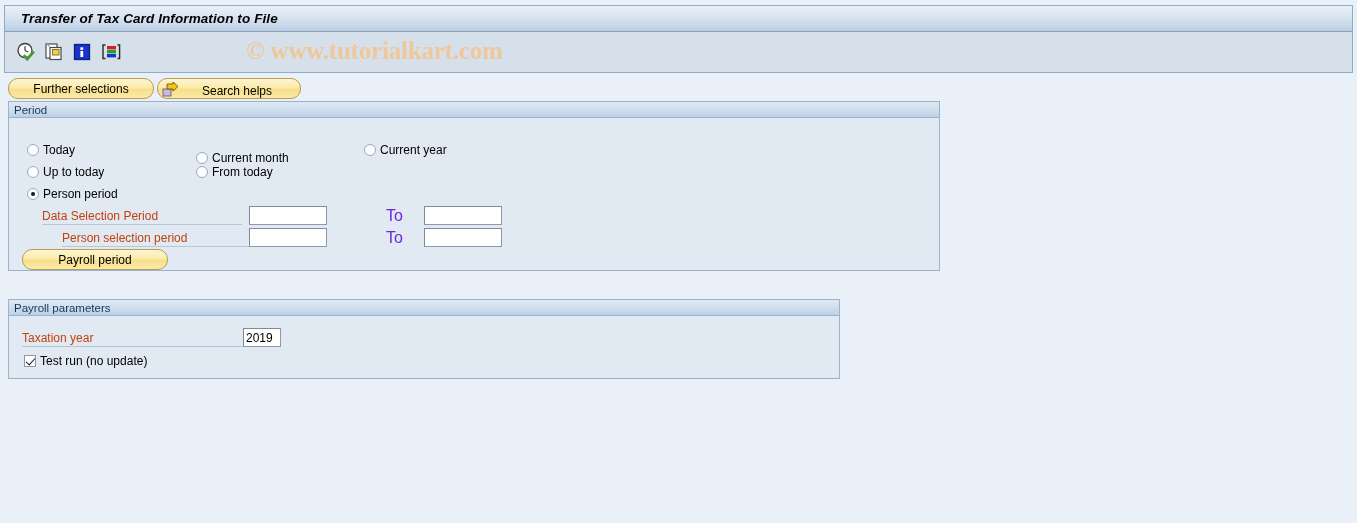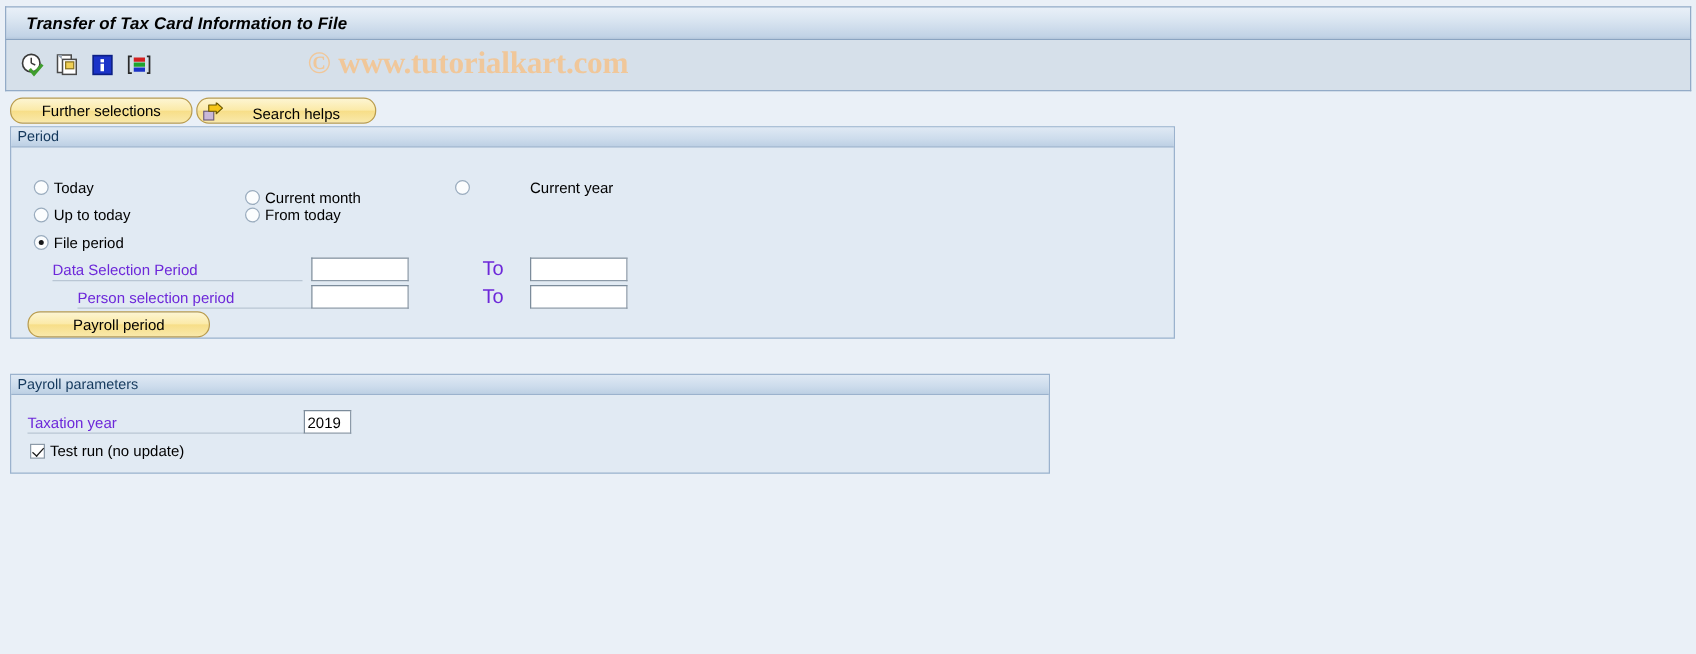--- a/index.html
+++ b/index.html
@@ -166,21 +166,21 @@
     width: 4px; height: 4px;
     border-radius: 50%;
     background: #16181a;
   }
   .radio-label { font-size: 12px; color: #000; }
 
   
   .field-label {
     position: absolute;
     font-size: 12px;
-    color: #6d28d9;
+    color: #c2410c;
     white-space: nowrap;
     line-height: 16px;
     height: 16px;
   }
   .label-underlined {
     border-bottom: 1px solid #b9c6d4;
   }
   .sap-input {
     position: absolute;
     box-sizing: border-box;
@@ -310,38 +310,38 @@
       <div class="radio-item" style="left:18px; top:24px;">
         <span class="radio-mark"></span>
         <span class="radio-label">Today</span>
       </div>
 
       <div class="radio-item" style="left:187px; top:32px;">
         <span class="radio-mark"></span>
         <span class="radio-label">Current month</span>
       </div>
 
-      <div class="radio-item" style="left:355px; top:24px;gap:44px;">
+      <div class="radio-item" style="left:355px; top:24px;">
         <span class="radio-mark"></span>
         <span class="radio-label">Current year</span>
       </div>
 
       <div class="radio-item" style="left:18px; top:46px;">
         <span class="radio-mark"></span>
         <span class="radio-label">Up to today</span>
       </div>
 
       <div class="radio-item" style="left:187px; top:46px;">
         <span class="radio-mark"></span>
         <span class="radio-label">From today</span>
       </div>
 
       <div class="radio-item selected" style="left:18px; top:68px;">
         <span class="radio-mark"></span>
-        <span class="radio-label">File period</span>
+        <span class="radio-label">Person period</span>
       </div>
 
       <div class="field-label label-underlined" style="left:33px; top:90px; width:200px;">Data Selection Period</div>
       <input class="sap-input" style="left: 240px; top: 88px; width: 78px;" type="text" value="">
       <div class="static-label" style="left:377px; top:90px;">To</div>
       <input class="sap-input" style="left: 415px; top: 88px; width: 78px;" type="text" value="">
 
       <div class="field-label label-underlined" style="left:33px; top:112px; width:200px;margin-left:20px;">Person selection period</div>
       <input class="sap-input" style="left: 240px; top: 110px; width: 78px;" type="text" value="">
       <div class="static-label" style="left:377px; top:112px;">To</div>

